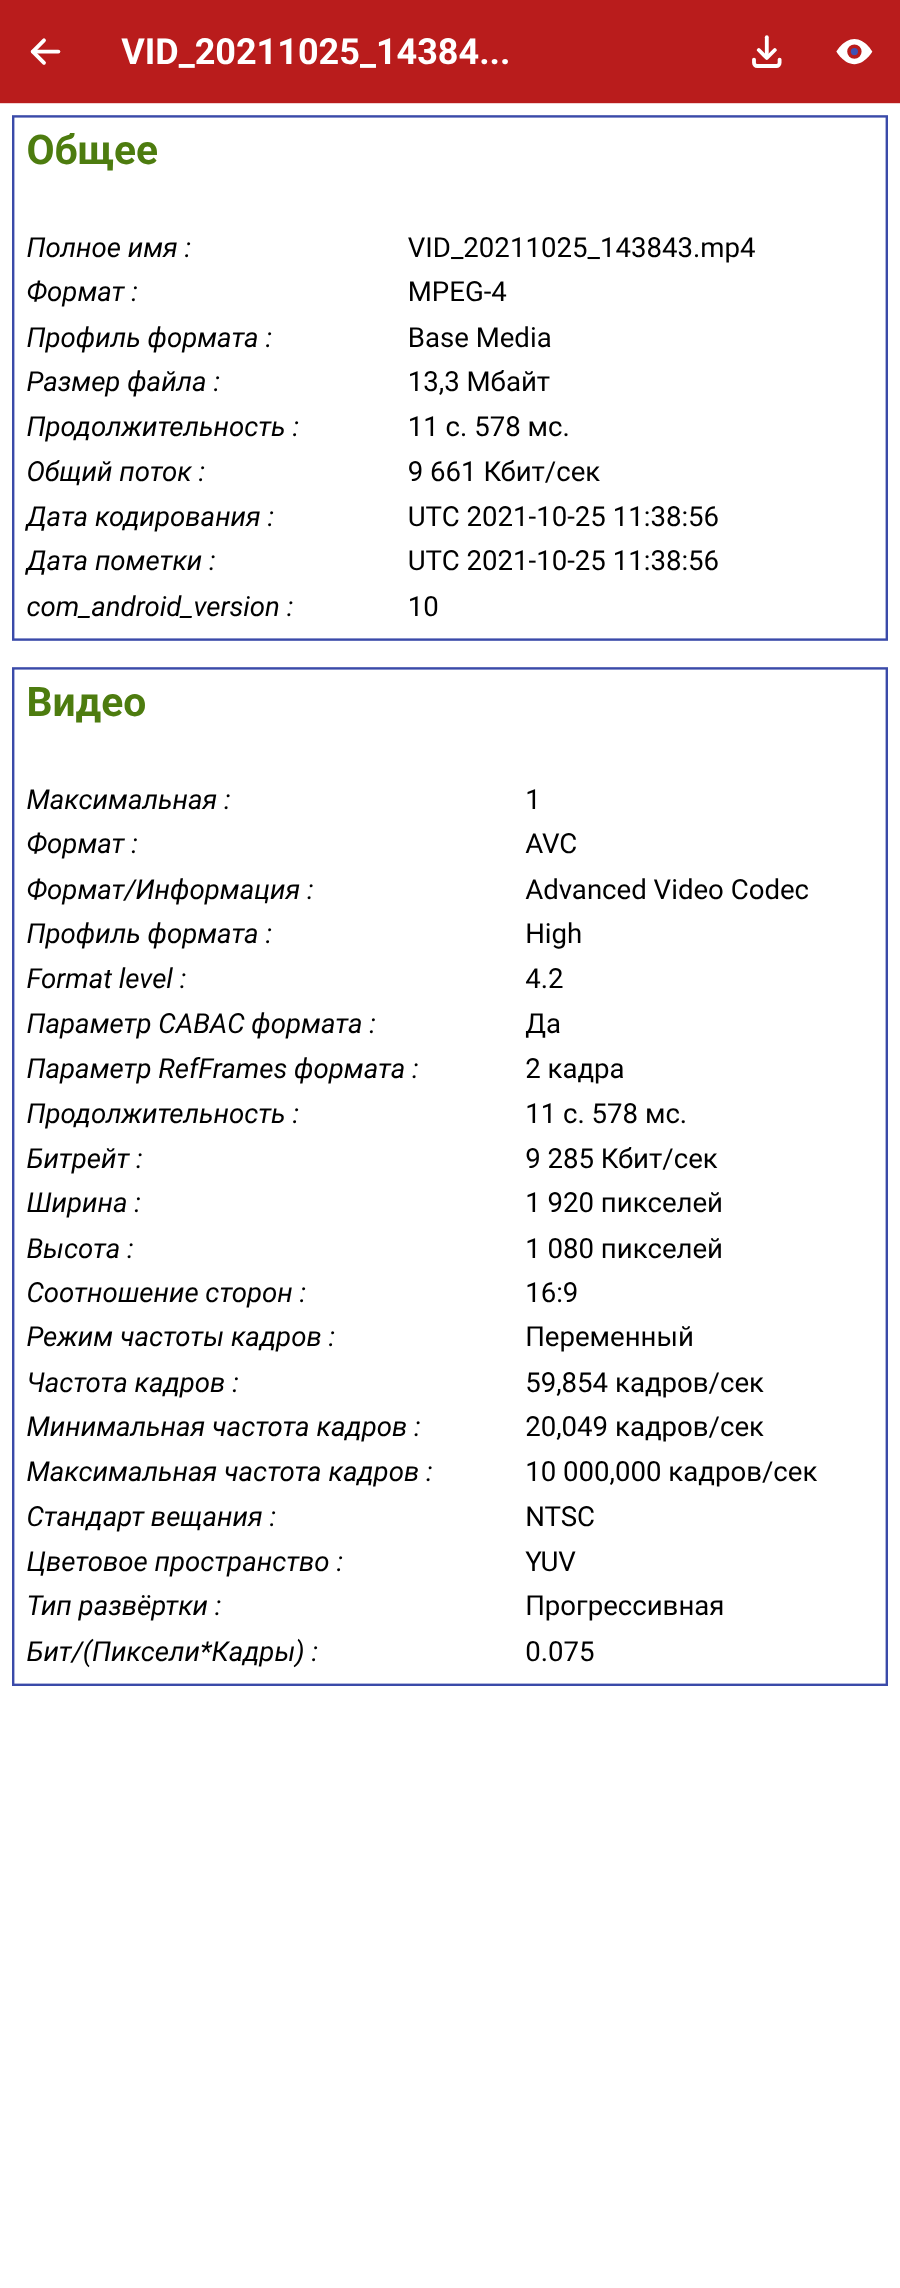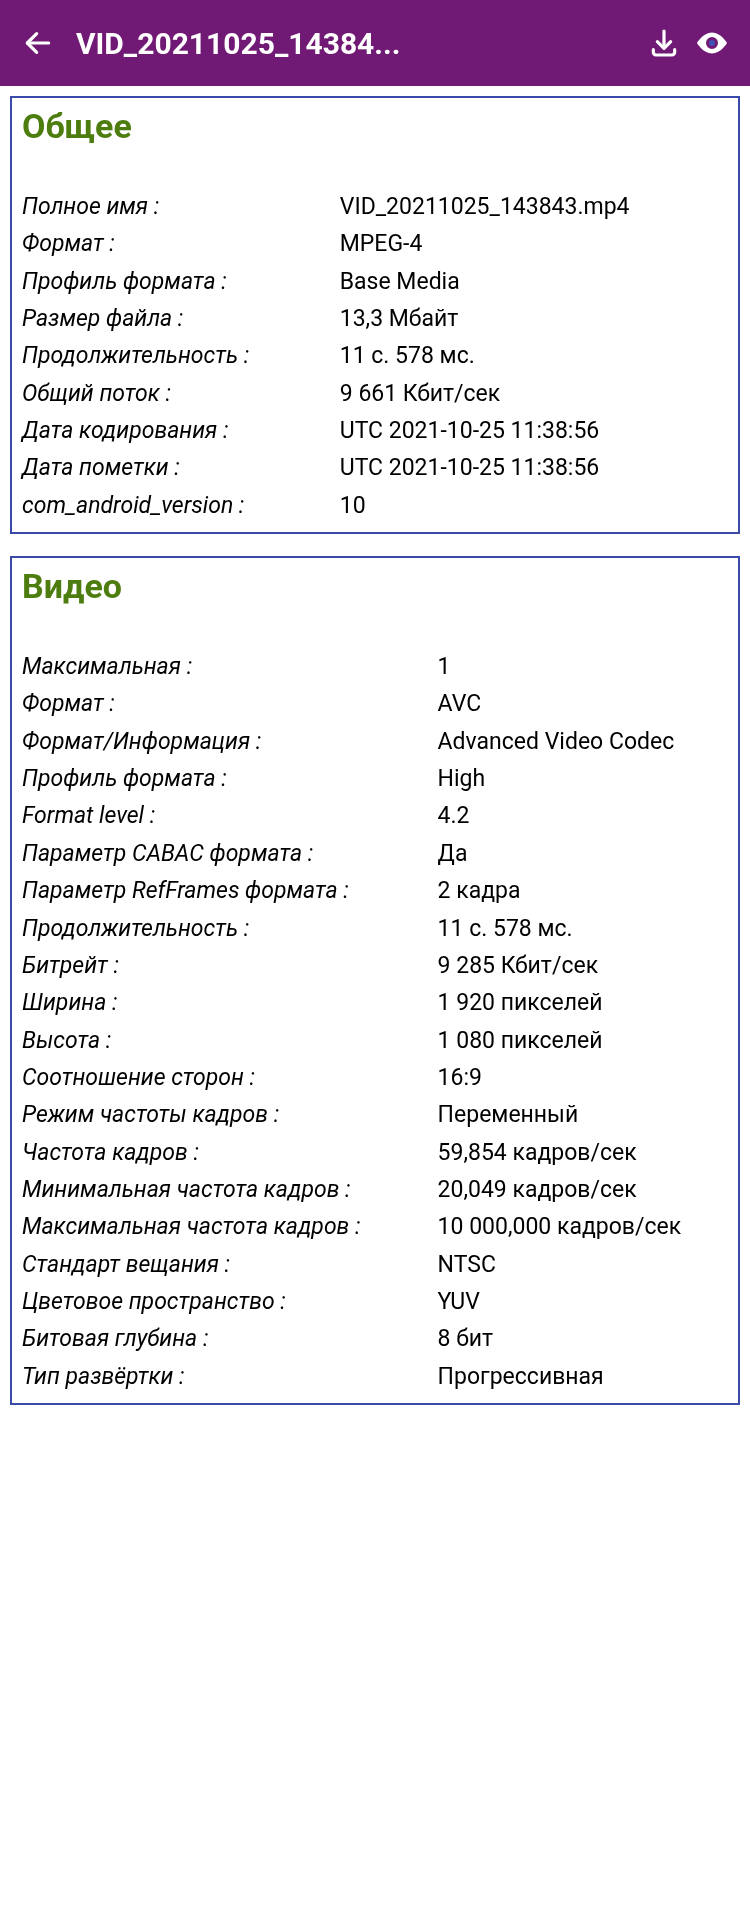--- a/index.html
+++ b/index.html
@@ -2,27 +2,27 @@
 <html><head>
 <meta charset="utf-8">
 <style>
   * { box-sizing: border-box; margin: 0; padding: 0; }
   body {
     font-family: Roboto, Arial, sans-serif;
     background: #fff;
     width: 750px;
   }
   .toolbar {
-    background: #701a75;
+    background: #b91c1c;
     color: #fff;
     height: 86px;
     display: flex;
     align-items: center;
     padding: 0 20px;
-    gap: 12px;
+    gap: 37px;
   }
   .toolbar .icon {
     width: 36px;
     height: 36px;
     display: flex;
     align-items: center;
     justify-content: center;
     cursor: pointer;
   }
   .toolbar-title {
@@ -208,23 +208,23 @@
           </tr>
           <tr>
             <td class="key">Стандарт вещания :</td>
             <td class="val">NTSC</td>
           </tr>
           <tr>
             <td class="key">Цветовое пространство :</td>
             <td class="val">YUV</td>
           </tr>
           <tr>
-            <td class="key">Битовая глубина :</td>
-            <td class="val">8 бит</td>
-          </tr>
-          <tr>
             <td class="key">Тип развёртки :</td>
             <td class="val">Прогрессивная</td>
+          </tr>
+          <tr>
+            <td class="key">Бит/(Пиксели*Кадры) :</td>
+            <td class="val">0.075</td>
           </tr>
         </tbody>
       </table>
     </div>
   </div>
 
 </body></html>

